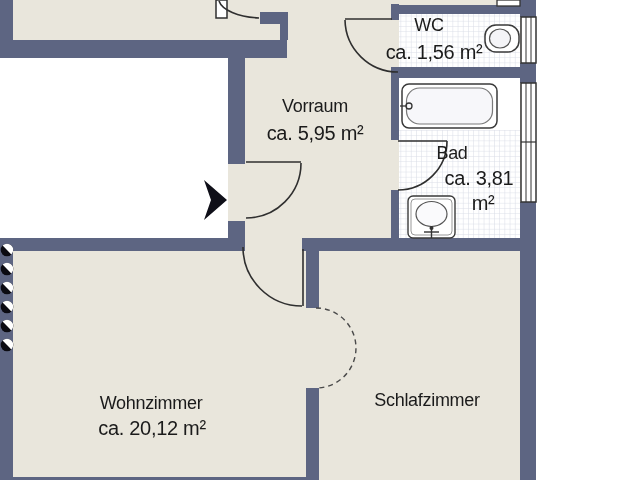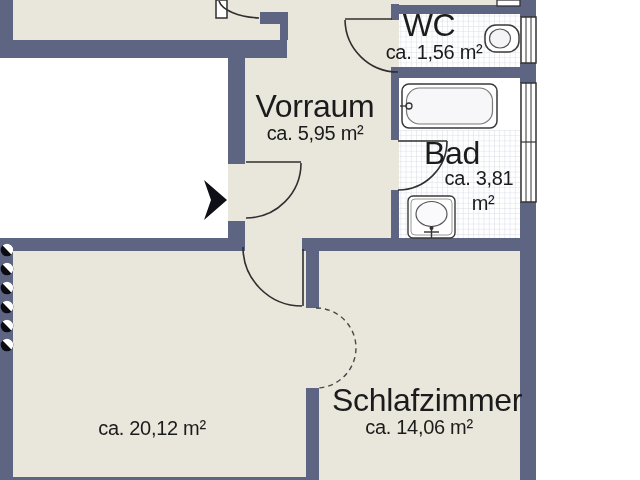--- a/index.html
+++ b/index.html
@@ -1,21 +1,21 @@
 <!DOCTYPE html>
 <html><head>
 <meta charset="utf-8">
 <style>
   html,body{margin:0;padding:0;background:#fff;}
   .stage{position:relative;width:640px;height:480px;background:#ffffff;overflow:hidden;
          font-family:"Liberation Sans", sans-serif;}
   .plan-svg{position:absolute;left:0;top:0;}
   .lbl{position:absolute;transform:translate(-50%,-50%);white-space:nowrap;
        color:#1b1b1b;letter-spacing:-0.3px;line-height:1;}
-  .room-name{font-size:32px;}
+  .room-name{font-size:18px;}
   .room-area{font-size:20px;}
 </style>
 </head>
 <body>
 
 <div class="stage">
 
   <svg class="plan-svg" width="640" height="480" viewBox="0 0 640 480">
     <defs>
       <pattern id="tile" width="5.2" height="5.2" patternUnits="userSpaceOnUse">
@@ -150,18 +150,18 @@
   <div class="lbl room-name" style="left:315px;top:106px">Vorraum</div>
   <div class="lbl room-area" style="left:315px;top:133px">ca. 5,95 m²</div>
 
   <div class="lbl room-name" style="left:429px;top:25px">WC</div>
   <div class="lbl room-area" style="left:434px;top:52px">ca. 1,56 m²</div>
 
   <div class="lbl room-name" style="left:452px;top:153px">Bad</div>
   <div class="lbl room-area" style="left:479px;top:178px">ca. 3,81</div>
   <div class="lbl room-area" style="left:483px;top:203px">m²</div>
 
+  <div class="lbl room-name" style="left:151px;top:403px">Wohnzimmer</div>
   <div class="lbl room-area" style="left:152px;top:428px">ca. 20,12 m²</div>
 
   <div class="lbl room-name" style="left:427px;top:400px">Schlafzimmer</div>
-  <div class="lbl room-area" style="left:419px;top:427px">ca. 14,06 m²</div>
 
 </div>
 
 </body></html>

